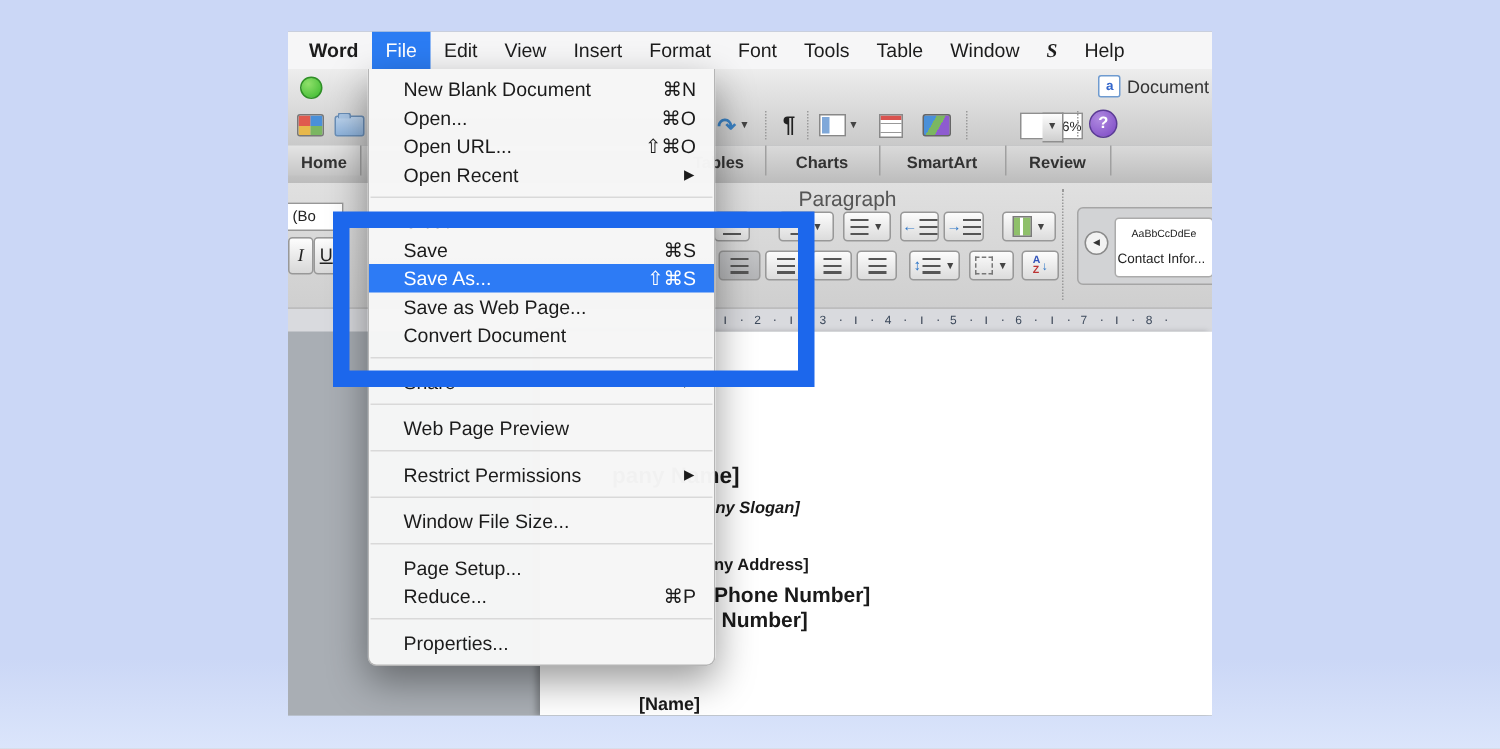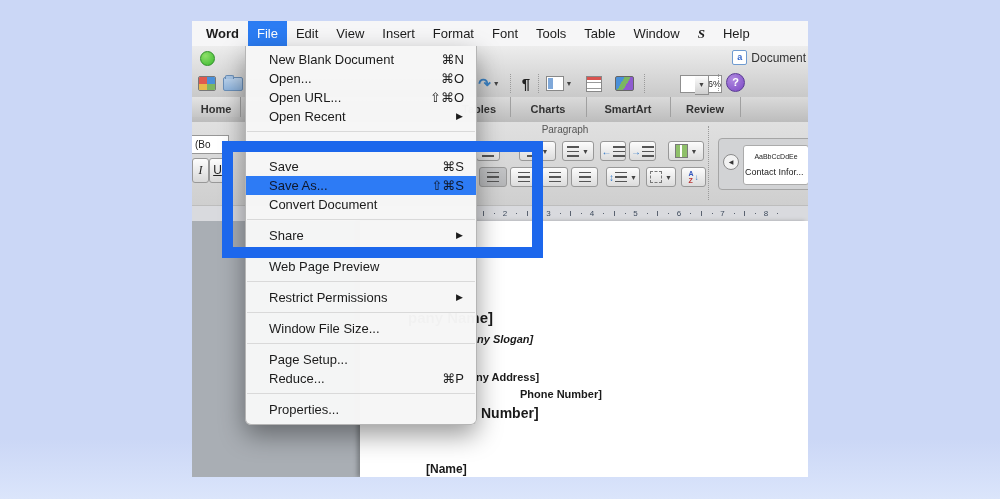--- a/index.html
+++ b/index.html
@@ -61,21 +61,21 @@
         font-size:11px;font-weight:bold;color:#333;border-right:1px solid #a0a0a0;}
   .t0{left:0;width:48px;background:linear-gradient(to bottom,#e4e4e4,#c6c6c6);}
   .t1{left:256px;width:62px;}
   .t2{left:318px;width:76px;}
   .t3{left:394px;width:84px;}
   .t4{left:478px;width:70px;}
 
   
   .ribbon{position:absolute;left:0;top:101px;width:100%;height:83px;
           background:linear-gradient(to bottom,#e0e0e0,#cfcfcf);border-bottom:1px solid #9a9a9a;}
-  .grouplabel{position:absolute;left:330px;top:2px;width:86px;text-align:center;font-size:10px;color:#555;}
+  .grouplabel{position:absolute;left:330px;top:2px;width:86px;text-align:center;font-size:14px;color:#555;}
   .fontbox{position:absolute;left:-6px;top:13px;width:38px;height:17px;background:#fff;border:1px solid #979797;
            font-size:10px;color:#222;line-height:17px;padding-left:3px;overflow:hidden;}
   .iu{position:absolute;top:36px;width:15px;height:23px;background:linear-gradient(#fdfdfd,#d8d8d8);
       border:1px solid #989898;border-radius:3px;text-align:center;line-height:23px;font-size:12px;color:#222;}
   .btn-italic{left:0;font-family:"Liberation Serif",serif;font-style:italic;}
   .btn-underline{left:17px;text-decoration:underline;}
   .rbtn{position:absolute;height:20px;background:linear-gradient(#fcfcfc,#dcdcdc);border:1px solid #989898;
         border-radius:3px;display:flex;align-items:center;justify-content:center;gap:1px;box-sizing:border-box;}
   .rbtn.pressed{background:linear-gradient(#c3c4c6,#b4b5b7);}
   .row1{top:19px;} .row2{top:45px;}
@@ -102,33 +102,33 @@
   .rdot{position:absolute;top:7px;width:1px;height:1px;background:#5a6270;}
   .rtick{position:absolute;top:5px;width:1px;height:5px;background:#5a6270;}
 
   
   .docarea{position:absolute;left:0;top:200px;width:100%;height:256px;background:#a9aeb4;}
   .pagewhite{position:absolute;left:168px;top:0;right:0;bottom:0;background:#fff;box-shadow:-3px 0 4px rgba(0,0,0,0.25);}
   .dline{position:absolute;color:#1a1a1a;white-space:nowrap;font-weight:bold;}
   .dl0{left:216px;top:88px;font-size:15px;font-weight:bold;}
   .dl1{left:285px;top:112px;font-size:11px;font-style:italic;}
   .dl2{left:284px;top:150px;font-size:11px;}
-  .dl3{left:284px;top:167px;font-size:11px;padding-left:44px;}
+  .dl3{left:284px;top:167px;font-size:14px;}
   .dl4{left:289px;top:184px;font-size:14px;}
   .dl5{left:234px;top:241px;font-size:12px;}
 
   
   .filemenu{position:absolute;left:53px;top:25px;width:230px;z-index:30;background:rgba(246,246,246,0.98);
             border:1px solid #b5b5b5;border-top:none;border-radius:0 0 6px 6px;
             box-shadow:0 10px 26px rgba(0,0,0,0.4);padding:4px 0 5px 0;}
   .mrow{position:relative;height:19px;line-height:19px;font-size:13px;color:#1b1b1b;
         padding-left:23px;padding-right:12px;white-space:nowrap;}
   .mrow .sc{position:absolute;right:12px;top:0;}
   .mrow .sub{position:absolute;right:13px;top:0;font-size:9px;}
-  .mrow.hl{background:#2d7bf5;color:#0f172a;}
+  .mrow.hl{background:#2d7bf5;color:#ffffff;}
   .msep{height:12px;position:relative;}
   .msep::after{content:"";position:absolute;left:1px;right:1px;top:5px;border-top:1px solid #d9d9d9;}
 
   
   .annotation{position:absolute;left:222px;top:141px;width:321px;height:117px;box-sizing:border-box;
               border:11px solid #1c67ec;z-index:40;}
 </style>
 </head>
 <body>
 
@@ -315,20 +315,21 @@
 
   <div class="filemenu" id="filemenu">
       <div class="mrow"><span>New Blank Document</span><span class="sc">⌘N</span></div>
       <div class="mrow"><span>Open...</span><span class="sc">⌘O</span></div>
       <div class="mrow"><span>Open URL...</span><span class="sc">⇧⌘O</span></div>
       <div class="mrow"><span>Open Recent</span><span class="sub">▶</span></div>
       <div class="msep"></div>
       <div class="mrow"><span>Close</span><span class="sc">⌘W</span></div>
       <div class="mrow"><span>Save</span><span class="sc">⌘S</span></div>
       <div class="mrow hl"><span>Save As...</span><span class="sc">⇧⌘S</span></div>
+      <div class="mrow"><span>Save as Web Page...</span></div>
       <div class="mrow"><span>Convert Document</span></div>
       <div class="msep"></div>
       <div class="mrow"><span>Share</span><span class="sub">▶</span></div>
       <div class="msep"></div>
       <div class="mrow"><span>Web Page Preview</span></div>
       <div class="msep"></div>
       <div class="mrow"><span>Restrict Permissions</span><span class="sub">▶</span></div>
       <div class="msep"></div>
       <div class="mrow"><span>Window File Size...</span></div>
       <div class="msep"></div>

